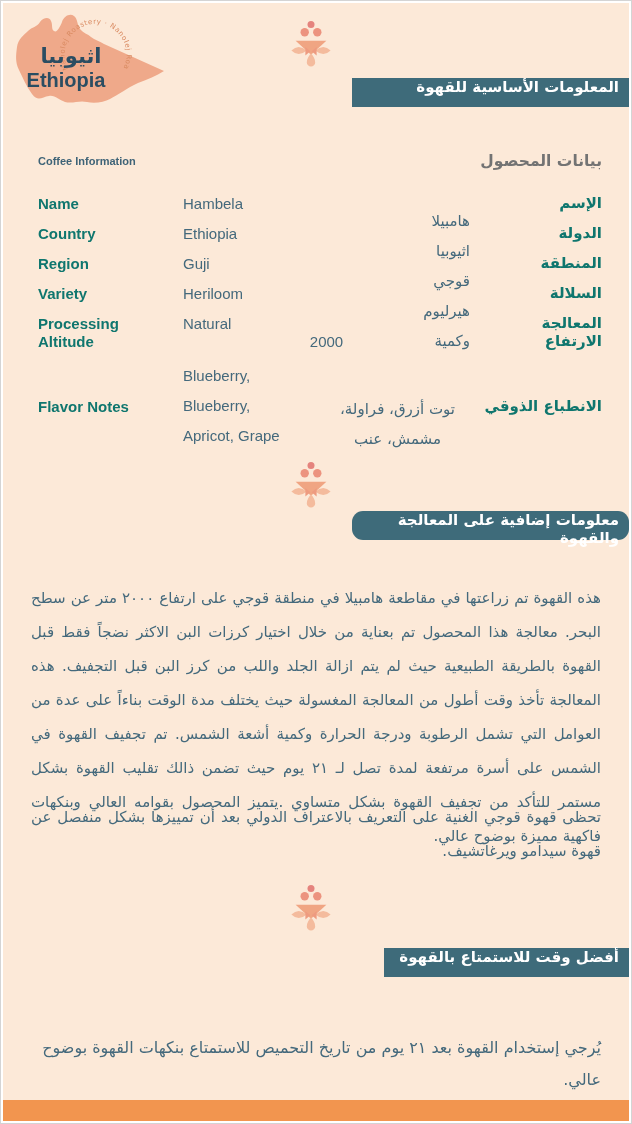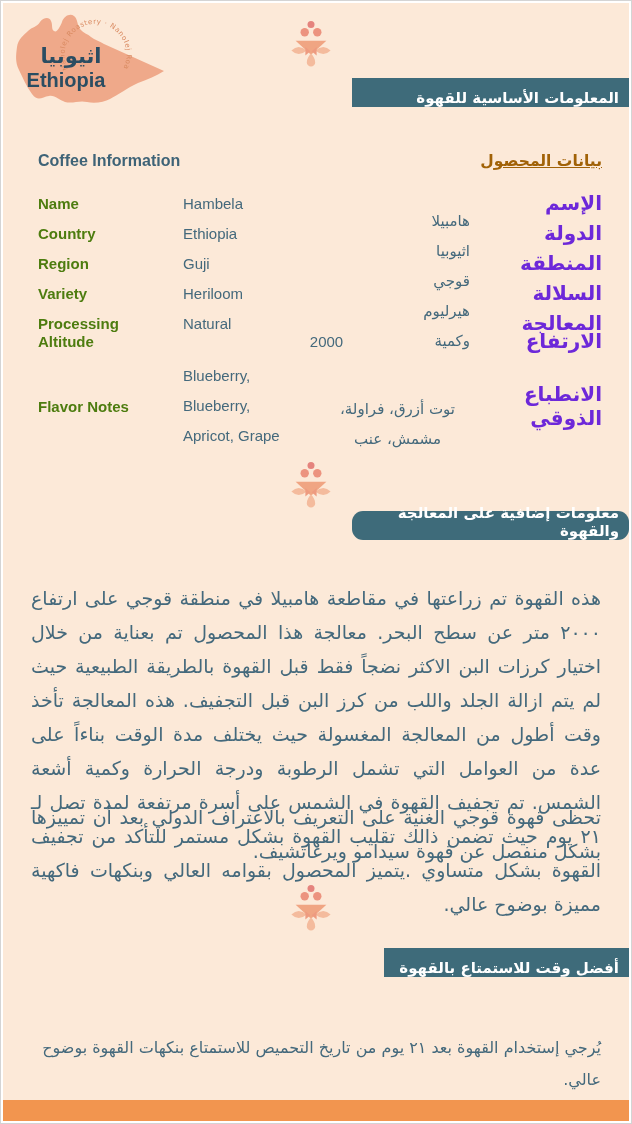--- a/index.html
+++ b/index.html
@@ -16,43 +16,43 @@
   .map-logo{position:absolute;left:1px;top:2px;width:168px;height:112px;}
   
   .deco{position:absolute;width:42px;height:56px;}
   .deco-1{left:287px;top:16px;}
   .deco-2{left:287px;top:457px;}
   .deco-3{left:287px;top:880px;}
   
   .section-header{
     position:absolute;left:349px;right:0;height:29px;
     background:#3e6b7a;color:#ffffff;direction:rtl;
-    display:flex;align-items:flex-end;box-sizing:border-box;
+    display:flex;align-items:flex-start;box-sizing:border-box;
     padding-right:10px;font-size:15px;font-weight:bold;
   }
   .hdr-1{top:75px;}
   .hdr-2{top:508px;border-radius:11px;}
   .hdr-3{top:945px;margin-left:32px;}
   
   .info-table{position:absolute;left:35px;right:27px;top:143px;}
   .t-row{display:grid;grid-template-columns:145px 136px 1fr 132px;align-items:center;height:30px;}
   .t-row-flavor{height:auto;min-height:92px;padding-top:2px;}
-  .c-eng-label{font-family:"Liberation Sans",sans-serif;font-weight:bold;font-size:15px;color:#4d7c0f;}
+  .c-eng-label{font-family:"Liberation Sans",sans-serif;font-weight:bold;font-size:15px;color:#0f766e;}
   .c-eng-value{font-family:"Liberation Sans",sans-serif;font-size:15px;color:#44697c;}
-  .c-eng-head{font-family:"Liberation Sans",sans-serif;font-weight:bold;font-size:16px;color:#3e6377;grid-column:1/3;}
+  .c-eng-head{font-family:"Liberation Sans",sans-serif;font-weight:bold;font-size:11px;color:#3e6377;grid-column:1/3;}
   .c-ar-value{direction:rtl;text-align:right;font-size:15px;color:#44697c;margin-top:36px;}
-  .c-ar-label{direction:rtl;text-align:right;font-size:20px;font-weight:bold;color:#6d28d9;}
-  .c-ar-head{grid-column:4/5;direction:rtl;text-align:right;font-size:15.5px;font-weight:bold;color:#a16207;text-decoration:underline;}
+  .c-ar-label{direction:rtl;text-align:right;font-size:15px;font-weight:bold;color:#0f766e;}
+  .c-ar-head{grid-column:4/5;direction:rtl;text-align:right;font-size:15.5px;font-weight:bold;color:#737373;}
   .c-center-value{grid-column:2/4;text-align:center;font-family:"Liberation Sans",sans-serif;font-size:15px;color:#44697c;}
   .flavor-lines div{line-height:30px;}
   .c-ar-flavor{direction:rtl;text-align:center;line-height:30px;padding-left:6px;}
   
   .para{
     position:absolute;left:28px;right:28px;direction:rtl;
-    text-align:justify;color:#44697c;font-size:19px;line-height:34px;
+    text-align:justify;color:#44697c;font-size:15px;line-height:34px;
   }
   .para-1{top:578px;}
   .para-2{top:797px;}
   .para-3{top:1029px;font-size:16px;line-height:32px;text-align:right;}
   
   .bottom-bar{position:absolute;left:0;right:0;bottom:0;height:21px;background:#f2954f;}
 </style>
 </head>
 <body>
 

